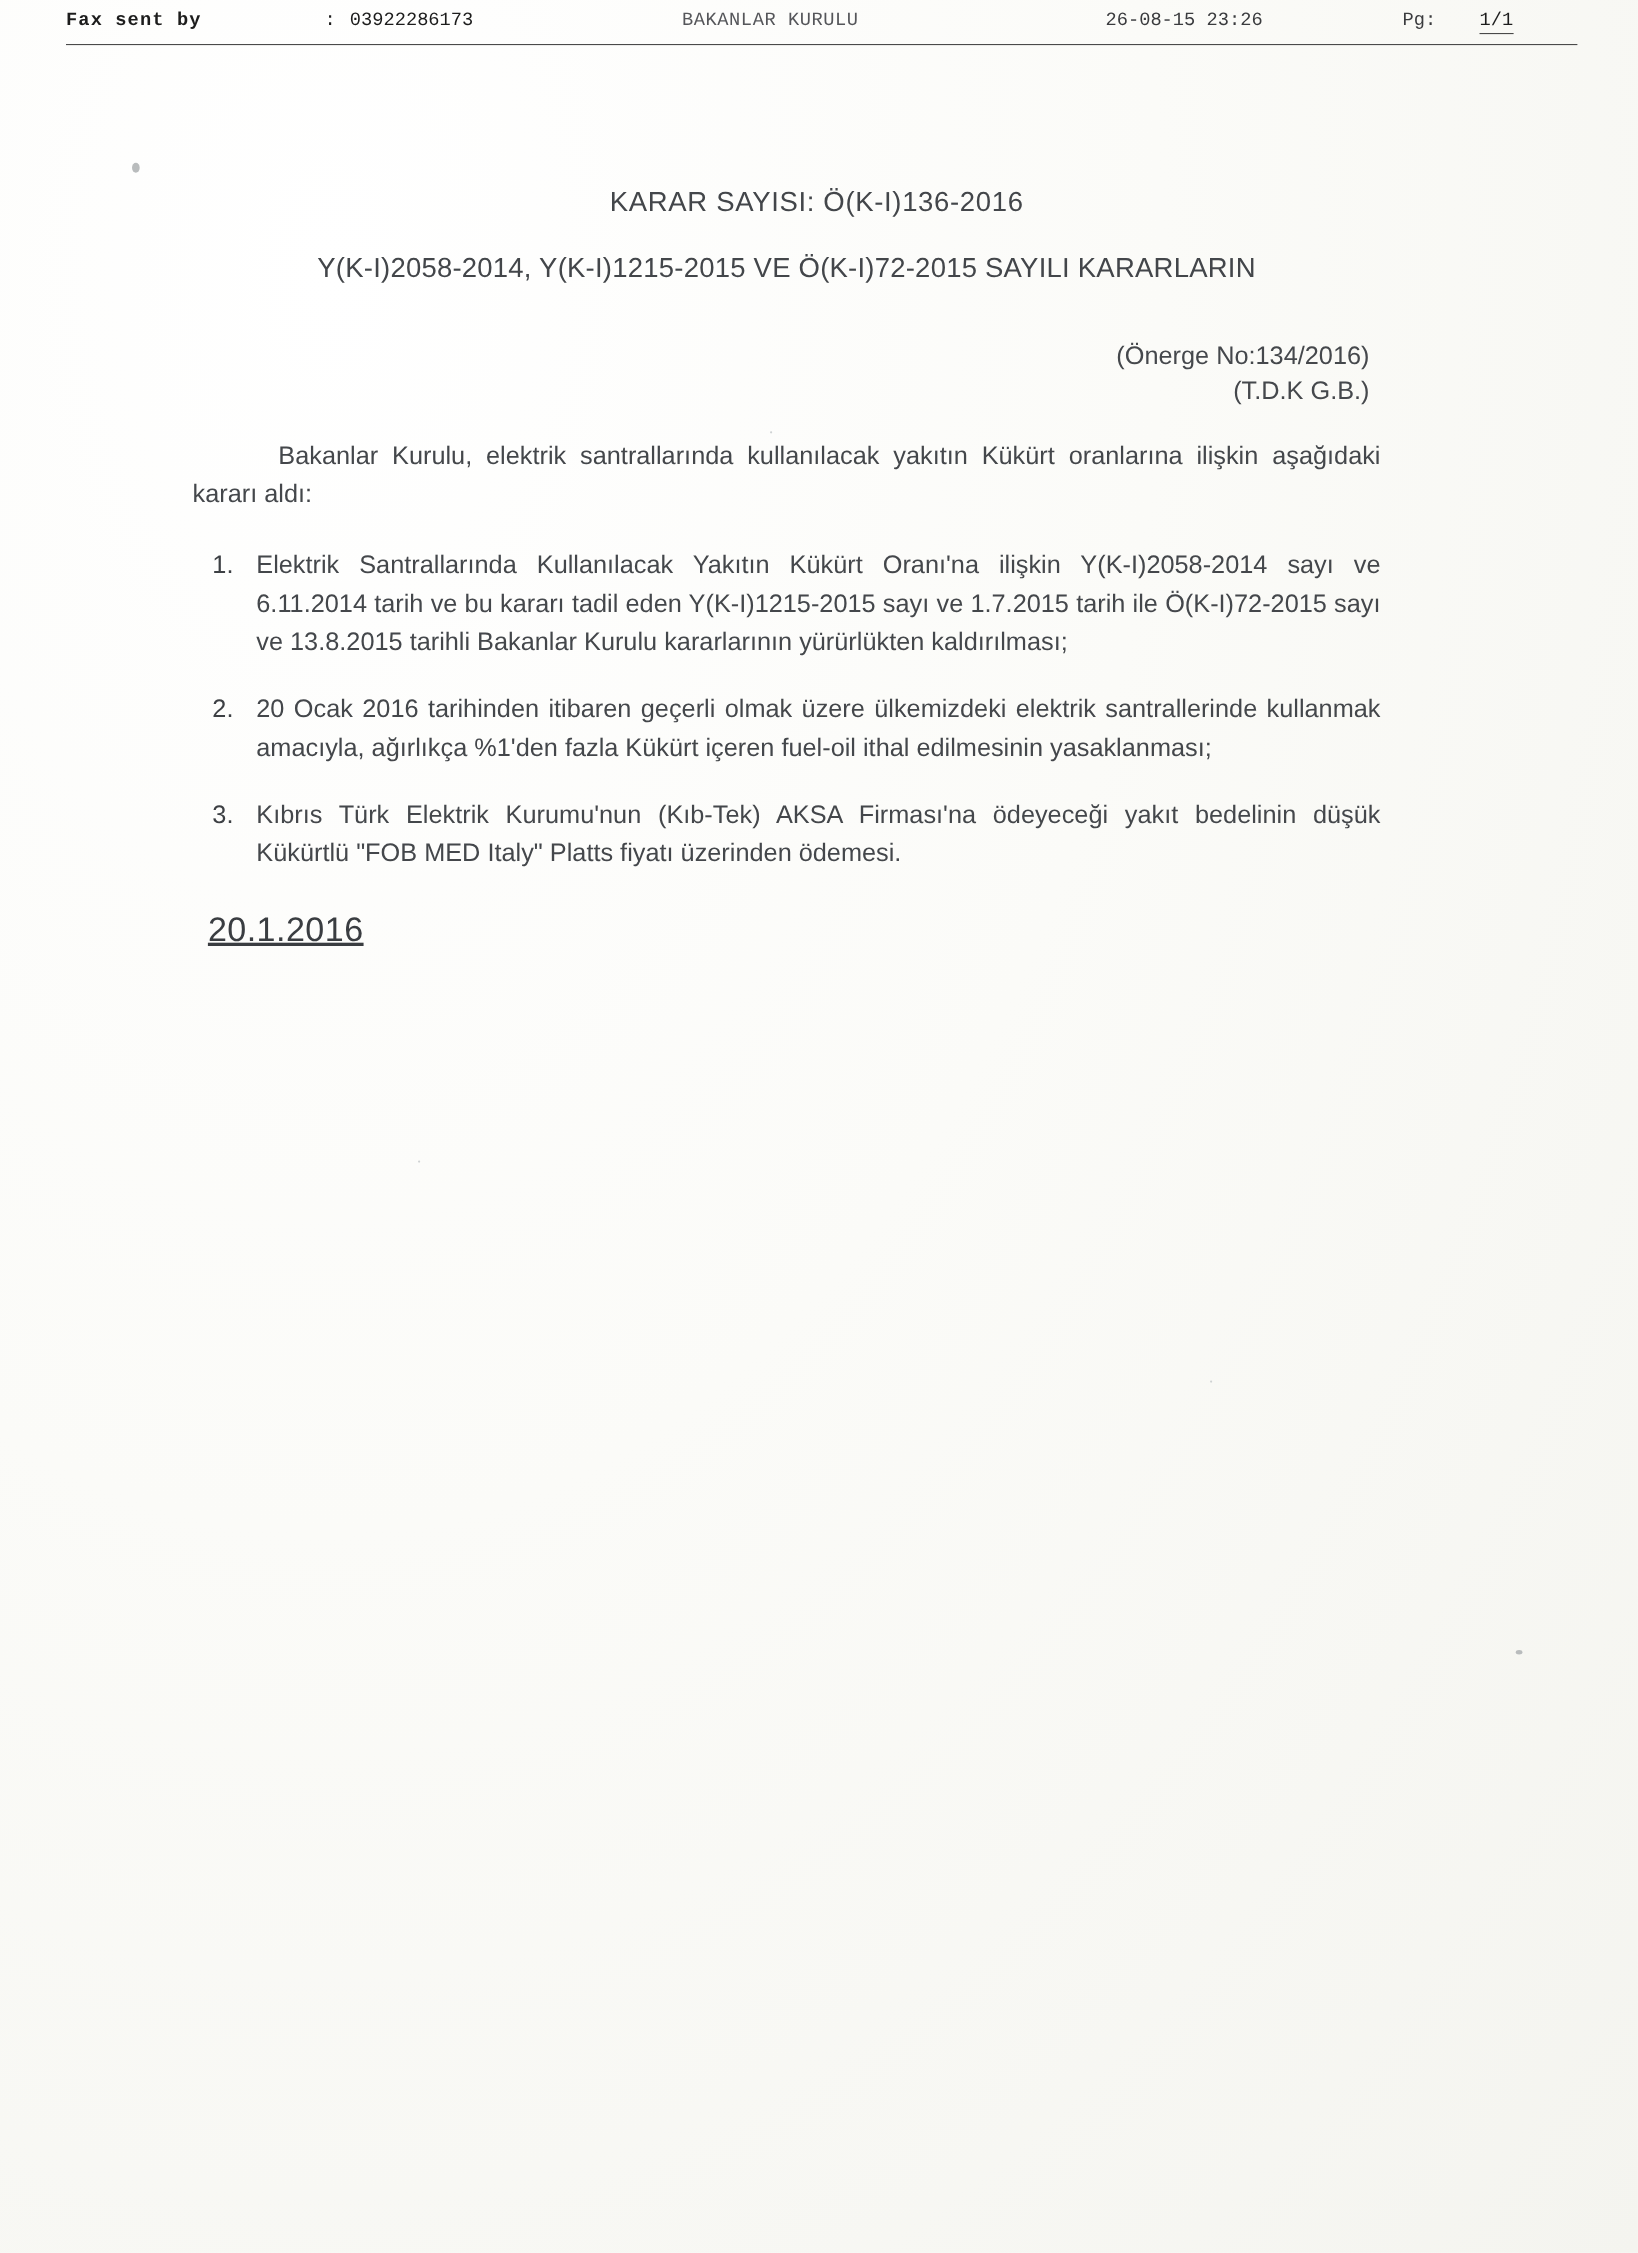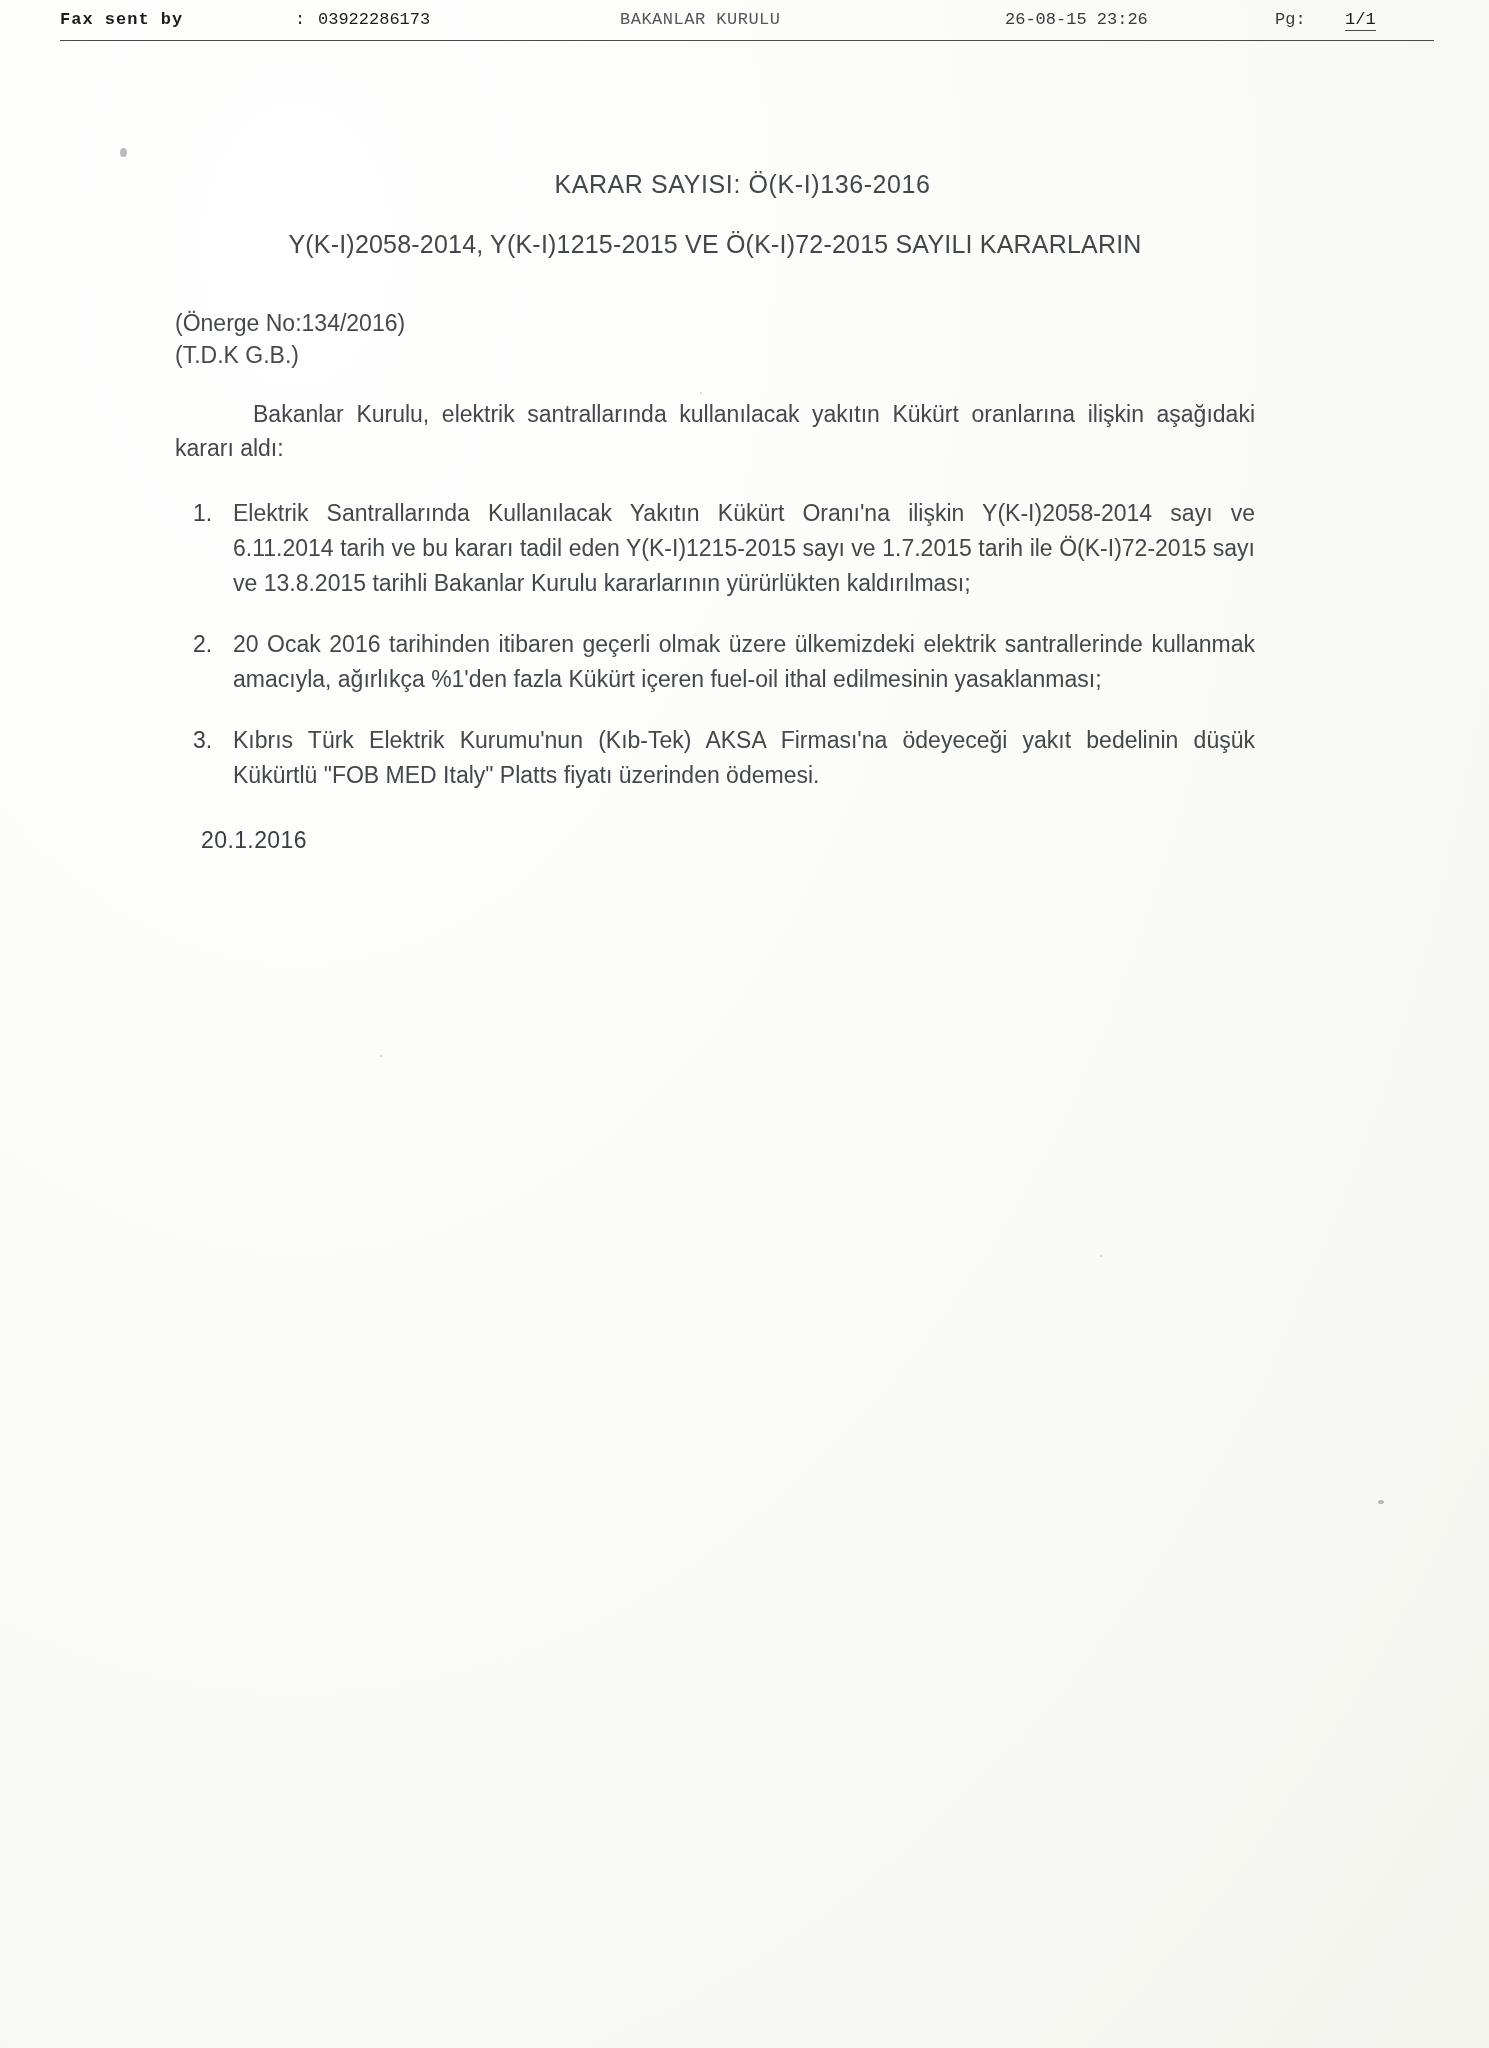--- a/index.html
+++ b/index.html
@@ -91,21 +91,21 @@
     line-height: 1.42;
     color: #43464a;
     letter-spacing: 0.2px;
   }
   .title .l1 { display: block; }
   .title .l2 { display: block; }
   .title .l3 { display: block; }
 
   .right-meta {
     margin-top: 44px;
-    text-align: left;
+    text-align: right;
     font-size: 23px;
     line-height: 1.4;
     color: #45484c;
     padding-right: 10px;
   }
   .right-meta div { display: block; }
 
   .intro {
     margin-top: 26px;
     font-size: 23px;
@@ -135,24 +135,25 @@
     content: counter(cl) ".";
     position: absolute;
     left: 18px;
     top: 0;
     font-size: 23px;
     color: #3d4044;
   }
 
   .doc-date {
     margin-top: 34px;
-    margin-left: 26px;
-    font-size: 23px;
+    margin-left: 14px;
+    font-size: 31px;
     color: #3a3d41;
     letter-spacing: 0.4px;
+    text-decoration: underline;
   }
 
   
   .dist {
     position: absolute;
     left: 205px;
     top: 1605px;
     font-size: 19px;
     line-height: 1.5;
     color: #3f4246;

